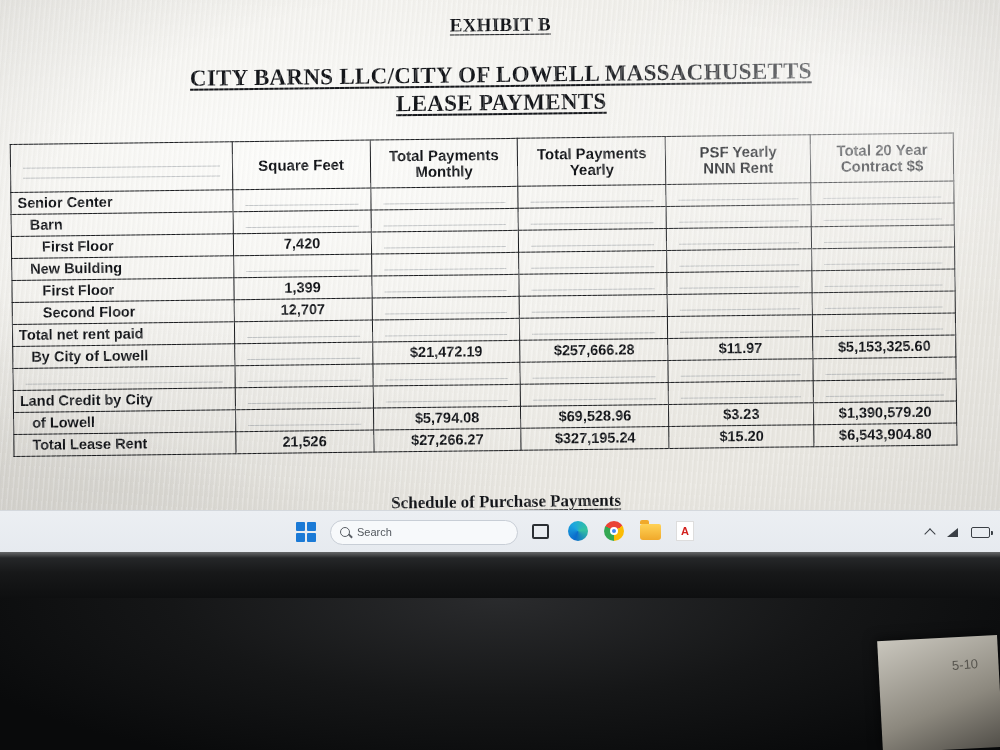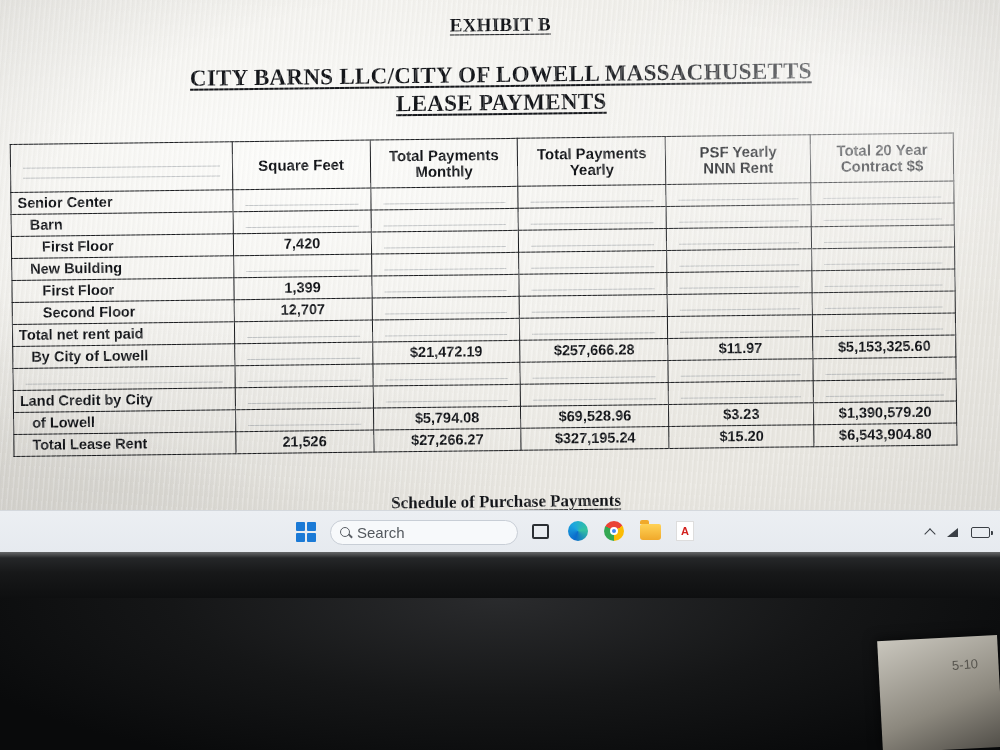--- a/index.html
+++ b/index.html
@@ -180,21 +180,21 @@
   }
   .win-logo i { background: #1b7ad6; display: block; border-radius: 1px; }
   .searchbox {
     width: 188px; height: 25px;
     background: #f7f9fb;
     border: 1px solid #c8ced6;
     border-radius: 13px;
     display: flex; align-items: center; gap: 7px;
     padding: 0 9px;
     color: #53585e;
-    font-size: 15px;
+    font-size: 11px;
   }
   .mag {
     width: 10px; height: 10px; border: 1.5px solid #5a5f66; border-radius: 50%;
     position: relative; flex: none;
   }
   .mag::after {
     content: ""; position: absolute; width: 5px; height: 1.5px; background: #5a5f66;
     transform: rotate(45deg); right: -4px; bottom: 0px;
   }
   .tb-icon { width: 22px; height: 22px; flex: none; position: relative; }

